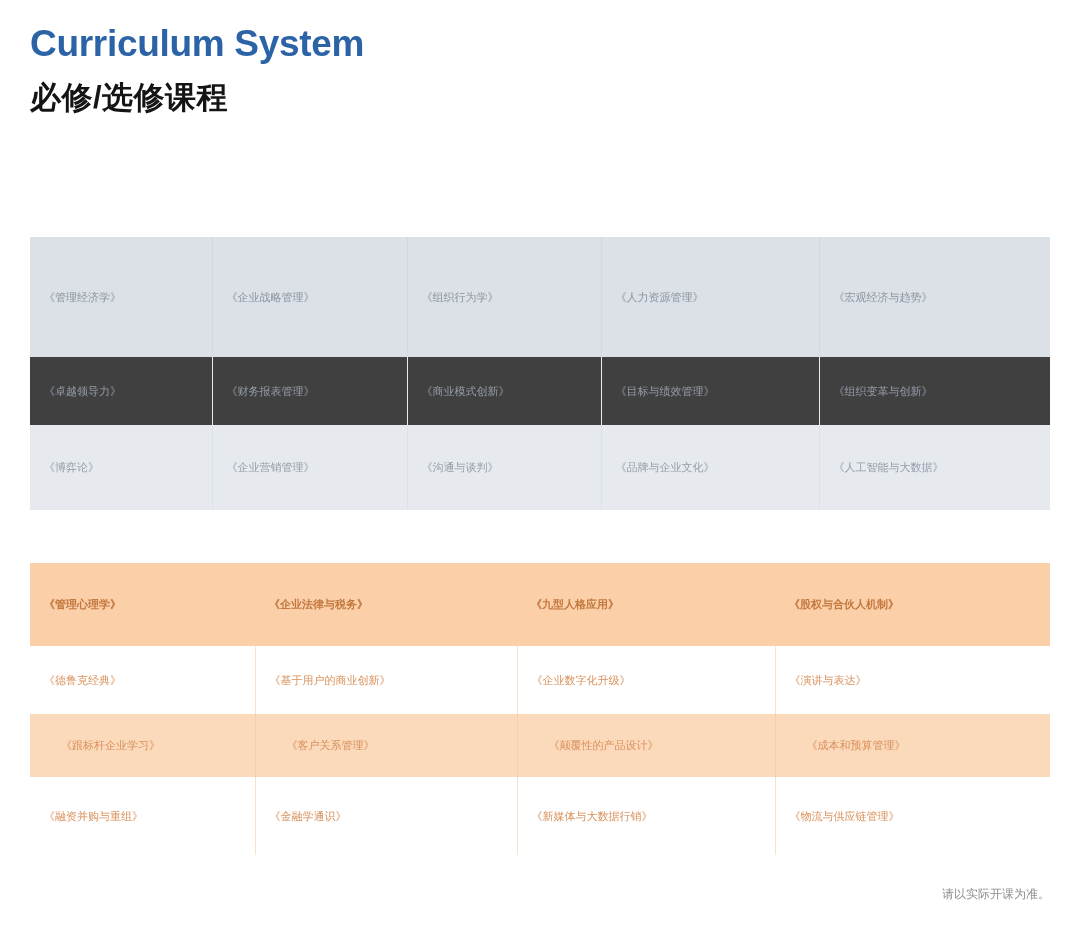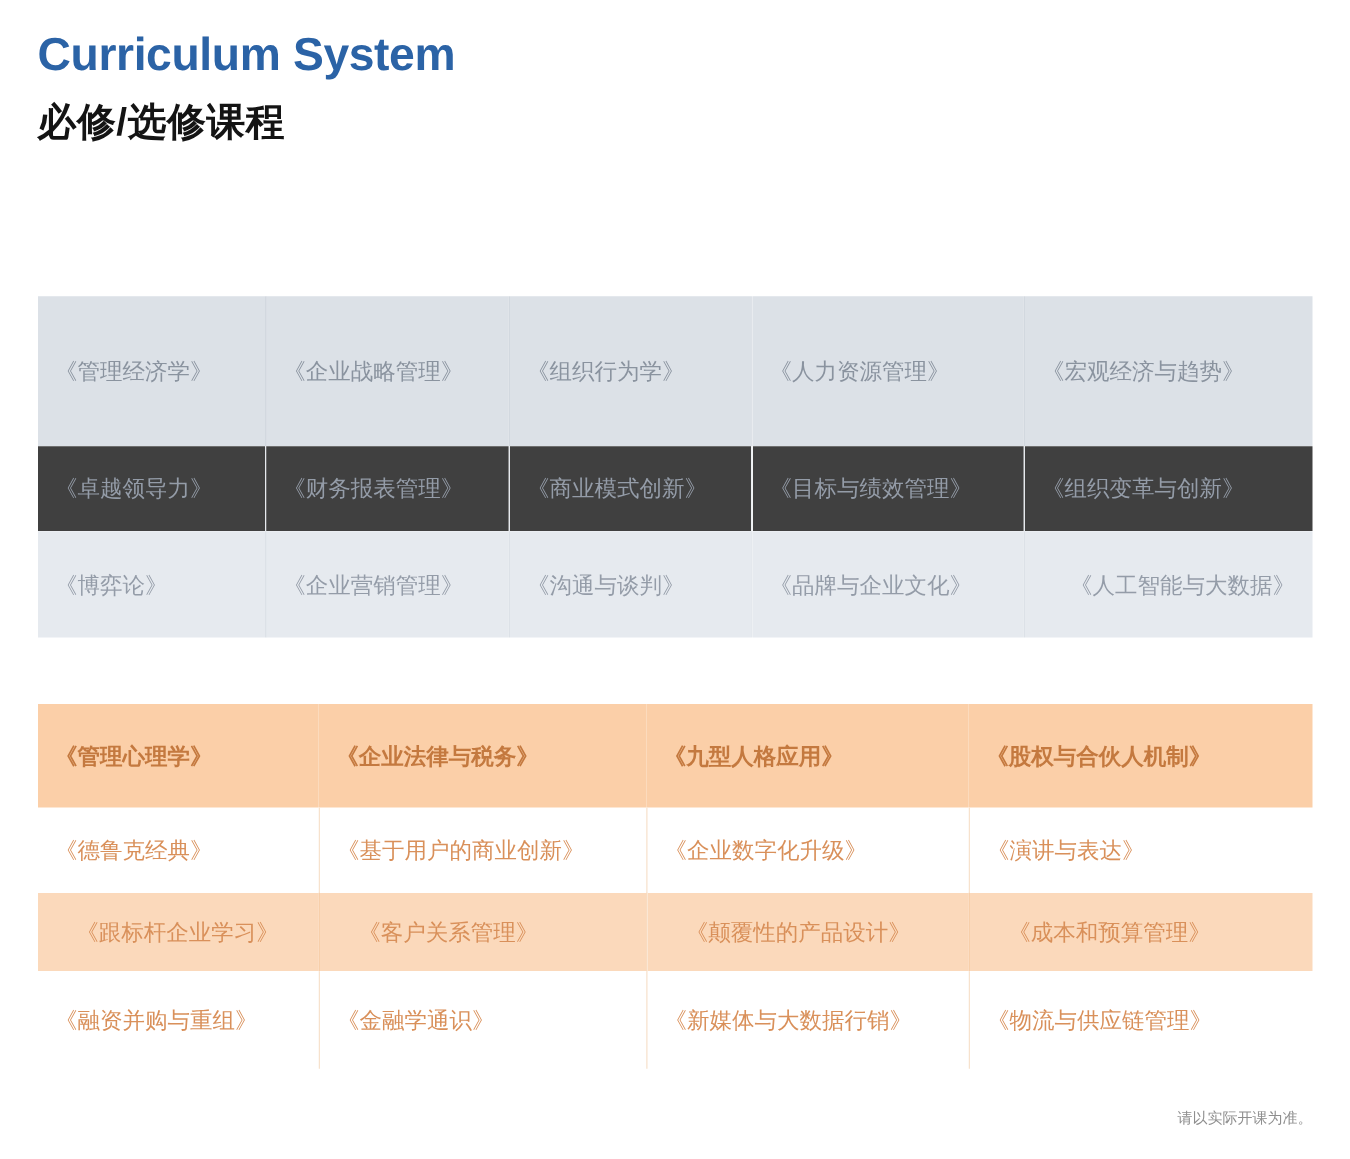--- a/index.html
+++ b/index.html
@@ -44,21 +44,21 @@
   
   .course-table {
     position: absolute;
     left: 30px;
     width: 1020px;
     border-collapse: collapse;
     table-layout: fixed;
   }
   .course-table td {
     vertical-align: middle;
-    font-size: 18px;
+    font-size: 11px;
     font-weight: normal;
     padding: 0 14px;
     white-space: nowrap;
     overflow: hidden;
     font-family: Liberation Mono, monospace;
   }
 
   
   #table-required {
     top: 237px;
@@ -77,21 +77,21 @@
   #table-required tr.hdr td:last-child { border-right: none; }
   #table-required tr.body-a td {
     background: #404040;
     height: 68px;
   }
   #table-required tr.body-b td {
     background: #E6EAEF;
     height: 85px;
     border-right: 1px solid #DCE1E7;
   }
-  #table-required tr.body-b td:last-child { border-right: none; text-align: right; }
+  #table-required tr.body-b td:last-child { border-right: none; }
 
   
   #table-elective {
     top: 563px;
   }
   #table-elective td {
     color: #D9905A;
     border-right: 1px solid #F6DFC8;
   }
   #table-elective td:last-child { border-right: none; }

